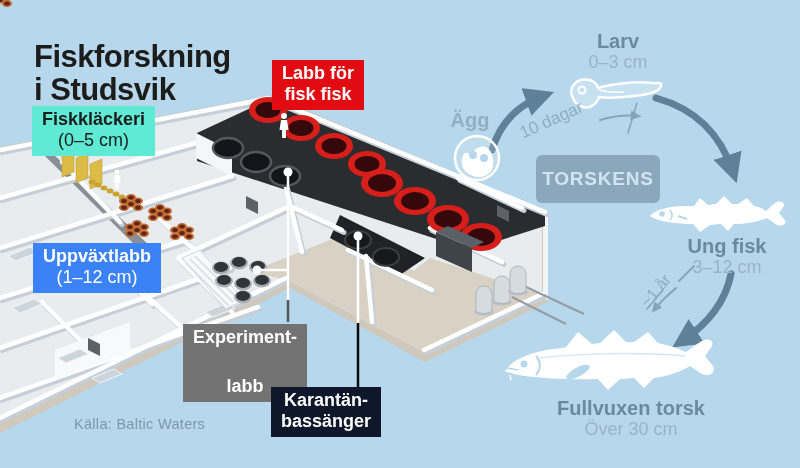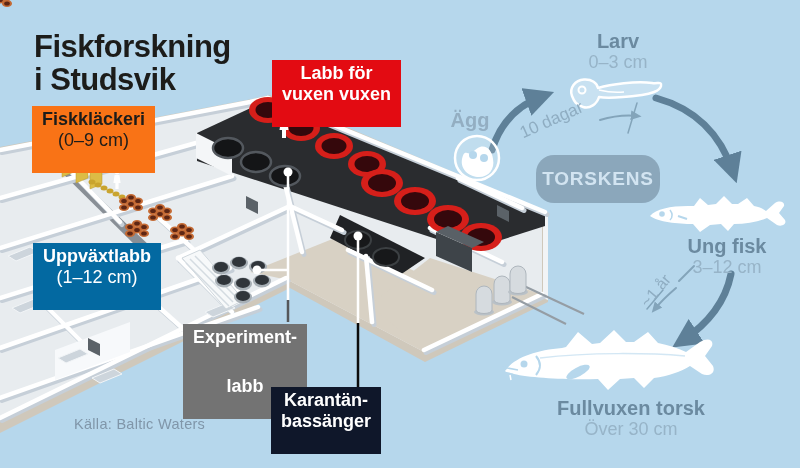--- a/index.html
+++ b/index.html
@@ -1,45 +1,45 @@
 <!DOCTYPE html>
 <html><head>
 <meta charset="utf-8">
 <style>
   html,body{margin:0;padding:0;}
   body{width:800px;height:468px;overflow:hidden;background:#b6d7ec;position:relative;
        font-family:"Liberation Sans",sans-serif;}
   .abs{position:absolute;}
   #scene{position:absolute;left:0;top:0;z-index:1;}
   .txt{z-index:3;}
-  .title{left:34px;top:30px;font-size:31px;line-height:33px;font-weight:bold;
+  .title{left:34px;top:40px;font-size:31px;line-height:33px;font-weight:bold;
          color:#1c1c1a;letter-spacing:-0.5px;}
-  .maplabel{z-index:3;text-align:center;padding:3px 10px 22px;font-size:18px;line-height:21px;}
+  .maplabel{z-index:3;text-align:center;padding:3px 10px 5px;font-size:18px;line-height:21px;}
   .maplabel .l1{font-weight:bold;}
-  .lbl-yellow{left:32px;top:106px;background:#f97316;color:#1c1c1a;}
+  .lbl-yellow{left:32px;top:106px;background:#5eead4;color:#1c1c1a;}
   .lbl-red{left:272px;top:60px;background:#e30b12;color:#fff;}
   .lbl-red .l2{font-weight:bold;}
-  .lbl-orange{left:33px;top:243px;background:#0369a1;color:#fff;}
+  .lbl-orange{left:33px;top:243px;background:#3b82f6;color:#fff;}
   .lbl-gray{left:183px;top:324px;background:#737373;color:#fff;text-align:center;}
   .lbl-gray .l2{font-weight:bold;margin-top:28px;}
   .lbl-black{left:271px;top:387px;background:#0f172a;color:#fff;}
   .lbl-black .l2{font-weight:bold;}
   .source{left:74px;top:416px;font-size:14.5px;color:#8096a9;letter-spacing:0.3px;z-index:3;}
   .stage{z-index:3;text-align:center;}
   .stage .name{font-size:20px;font-weight:bold;color:#6b8aa0;line-height:22px;}
   .stage .size{font-size:18px;color:#97b4c8;line-height:20px;}
   .egg-label{left:440px;top:109px;width:60px;}
   .egg-label .name{color:#93aec2;}
   .larv-label{left:558px;top:30px;width:120px;}
   .ung-label{left:663px;top:235px;width:128px;}
   .torsk-label{left:539px;top:397px;width:184px;}
   .dur{z-index:3;font-size:17px;color:#8fadc2;transform-origin:left center;white-space:nowrap;}
   .dur-egg{left:521px;top:124px;transform:rotate(-24deg);}
   .dur-adult{left:644px;top:296px;font-size:16px;transform:rotate(-50deg);}
-  .badge{left:536px;top:155px;width:124px;height:48px;background:#8ba7bb;border-radius:18px;
+  .badge{left:536px;top:155px;width:124px;height:48px;background:#8ba7bb;border-radius:6px;
          z-index:3;display:flex;flex-direction:column;align-items:center;justify-content:center;
          color:#d2e4f1;font-size:19px;font-weight:bold;letter-spacing:0.8px;line-height:22px;}
 </style>
 </head>
 <body>
 
 <svg id="scene" width="800" height="468" viewBox="0 0 800 468">
   <defs>
     <marker id="ah" viewBox="0 0 10 10" refX="6" refY="5" markerWidth="4.2" markerHeight="4.2" orient="auto-start-reverse">
       <path d="M0,0 L10,5 L0,10 Z" fill="#5e8098"></path>
@@ -294,26 +294,26 @@
   </g>
 </svg>
 
 <div class="abs title txt">
   <div>Fiskforskning</div>
   <div>i Studsvik</div>
 </div>
 
 <div class="abs maplabel lbl-yellow">
   <div class="l1">Fiskkläckeri</div>
-  <div class="l2">(0–9 cm)</div>
+  <div class="l2">(0–5 cm)</div>
 </div>
 
 <div class="abs maplabel lbl-red">
   <div class="l1">Labb för</div>
-  <div class="l2">vuxen vuxen</div>
+  <div class="l2">fisk fisk</div>
 </div>
 
 <div class="abs maplabel lbl-orange">
   <div class="l1">Uppväxtlabb</div>
   <div class="l2">(1–12 cm)</div>
 </div>
 
 <div class="abs maplabel lbl-gray">
   <div class="l1">Experiment-</div>
   <div class="l2">labb</div>

